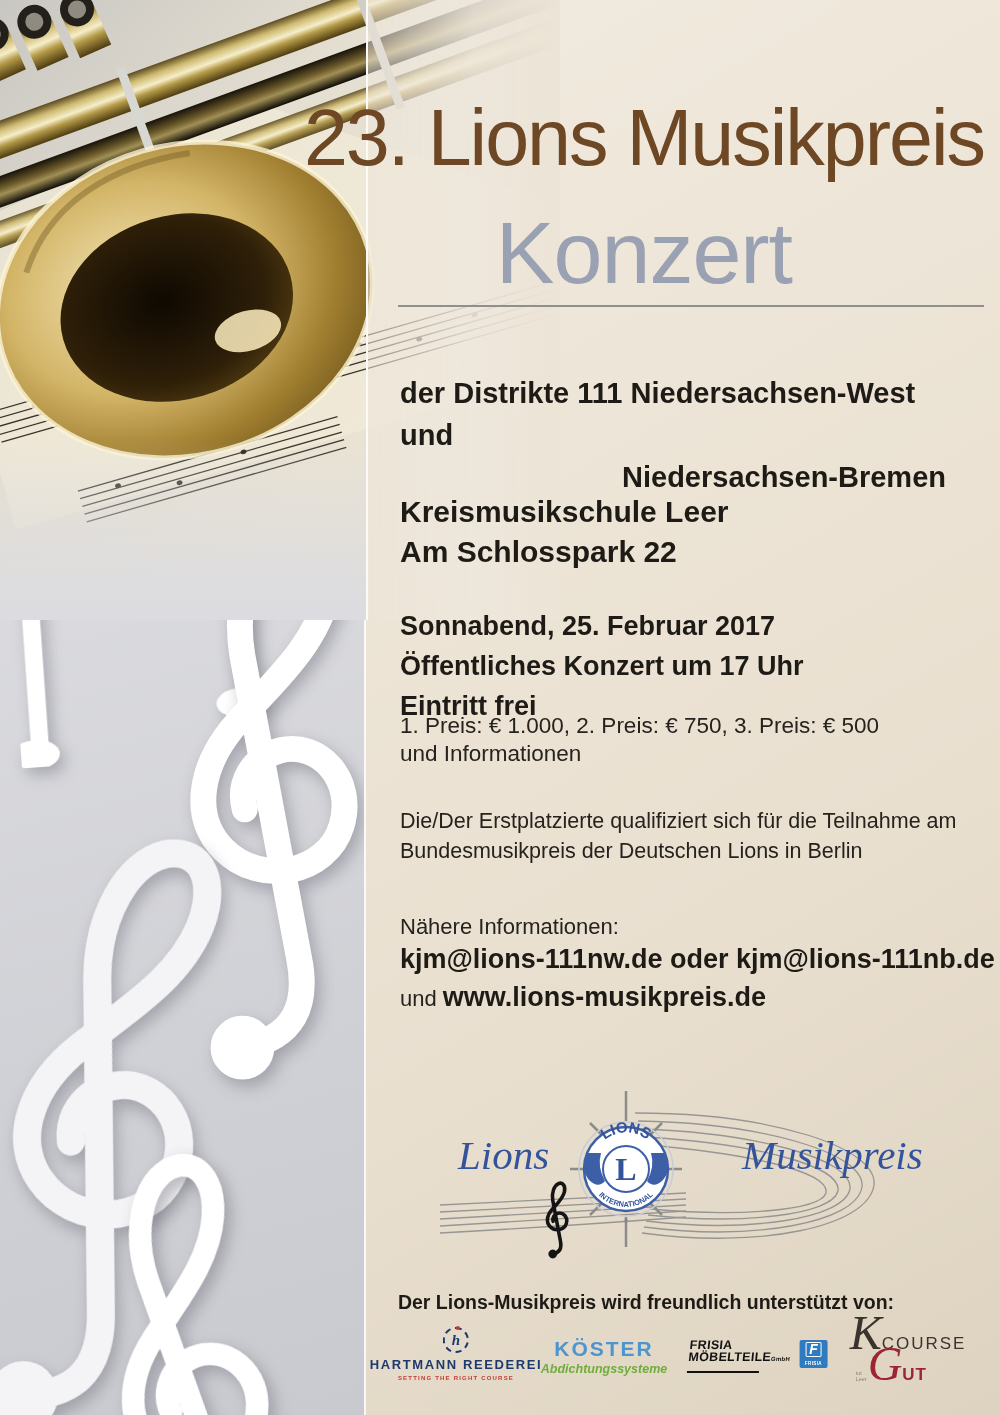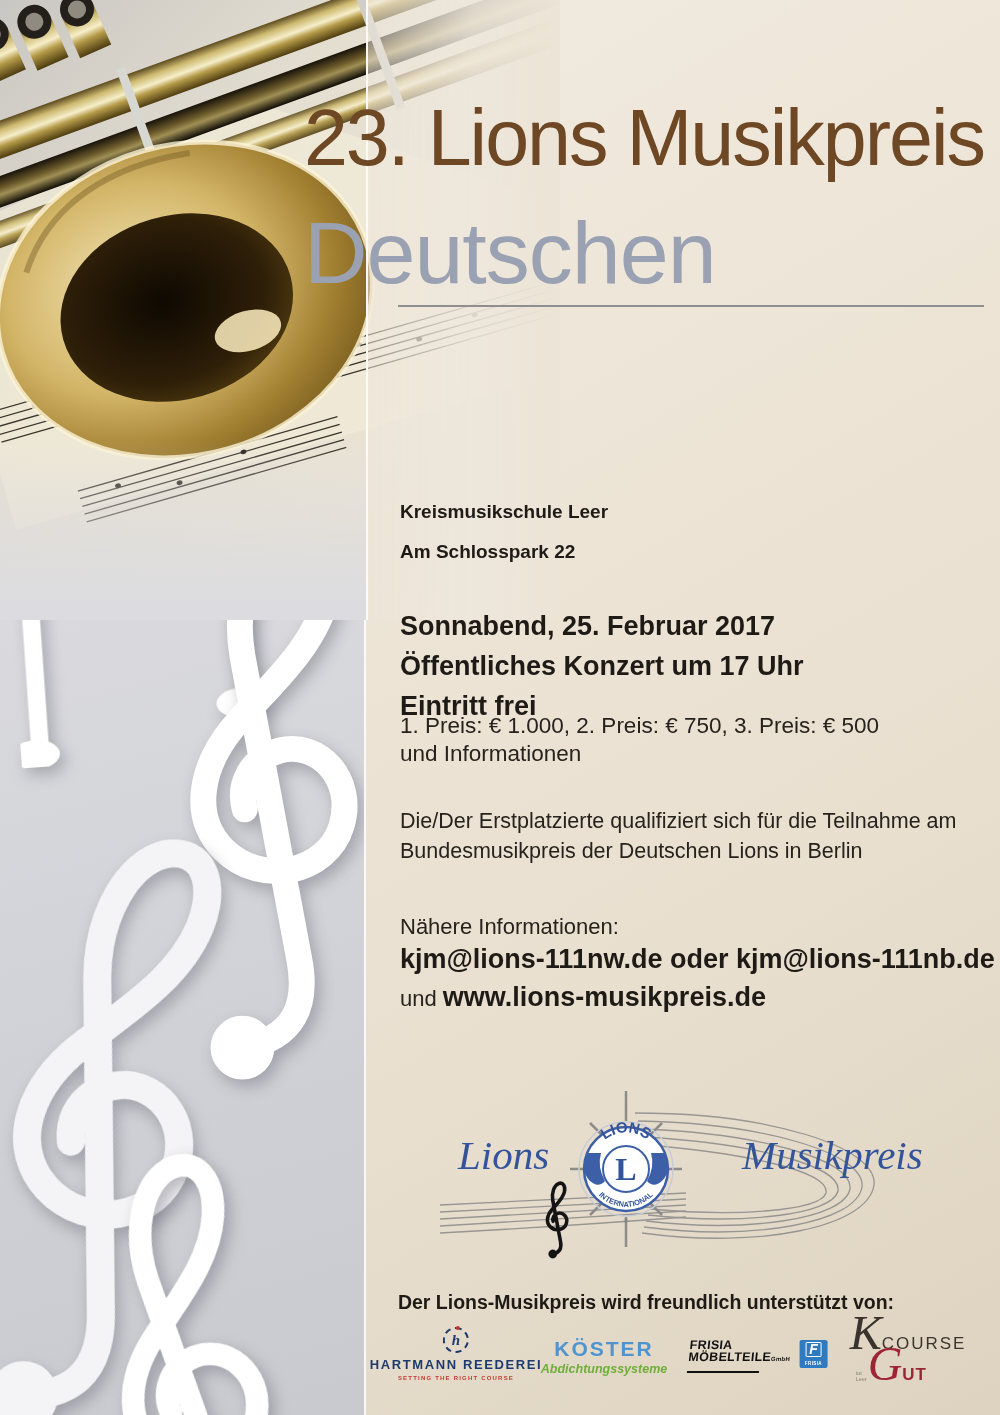--- a/index.html
+++ b/index.html
@@ -27,29 +27,29 @@
   }
   .photo-fade-bottom-left {
     position:absolute; left:0; top:440px; width:366px; height:180px;
     background:linear-gradient(rgba(219,219,223,0), #dcdce0 92%);
   }
   .photo-fade-bottom-right {
     position:absolute; left:366px; top:440px; width:194px; height:180px;
     background:linear-gradient(rgba(236,228,216,0), #ebe2d2 92%);
   }
   
-  .title-block { position:absolute; top:96px; right:16px; text-align:left; z-index:5; }
+  .title-block { position:absolute; top:96px; right:16px; text-align:center; z-index:5; }
   .title { font-size:79px; font-weight:400; letter-spacing:-2px; line-height:84px; color:#6E4724; }
   .subtitle { font-size:88px; font-weight:400; letter-spacing:-1px; line-height:90px; margin-top:28px; color:#9AA1B3; }
   .head-rule { position:absolute; left:398px; right:16px; top:305px; height:2px; background:#8f8f8f; z-index:5; }
   
   .txt { position:absolute; z-index:5; color:#1E1B17; }
   .districts { left:400px; top:372px; width:546px; font-size:29px; font-weight:700; line-height:42px; }
   .districts .l2 { text-align:right; }
-  .venue   { left:400px; top:492px; font-size:19px; font-weight:700; line-height:40px; }
+  .venue   { left:400px; top:492px; font-size:30px; font-weight:700; line-height:40px; }
   .event   { left:400px; top:606px; font-size:27px; font-weight:700; line-height:40px; }
   .prizes  { left:400px; top:712px; font-size:22.5px; line-height:28px; color:#26221d; }
   .qual    { left:400px; top:806px; font-size:21.5px; line-height:30px; color:#26221d; }
   .info-heading { left:400px; top:914px; font-size:22px; color:#26221d; }
   .emails  { left:400px; top:944px; font-size:27px; font-weight:700; }
   .webline { left:400px; top:982px; font-size:22px; color:#26221d; }
   .webline .site { font-size:27px; font-weight:700; color:#1E1B17; }
   
   .logo { position:absolute; left:430px; top:1085px; width:545px; height:185px; z-index:5; }
   .logo-arcs { position:absolute; left:0; top:0; width:545px; height:185px; }
@@ -260,24 +260,28 @@
         <path d="M40 230 C80 170 150 150 230 160" fill="none" stroke="#6b5520" stroke-width="6" opacity=".4"></path>
       </g>
     </svg>
     <div class="photo-fade-bottom-left"></div>
     <div class="photo-fade-bottom-right"></div>
     <div class="photo-fade-right"></div>
   </div>
 
   <div class="title-block">
     <div class="title">23. Lions Musikpreis</div>
-    <div class="subtitle">Deutschen</div>
+    <div class="subtitle">Konzert</div>
   </div>
   <div class="head-rule"></div>
 
+  <div class="txt districts">
+    <div class="l1">der Distrikte 111 Niedersachsen-West und</div>
+    <div class="l2">Niedersachsen-Bremen</div>
+  </div>
 
   <div class="txt venue">
     <div>Kreismusikschule Leer</div>
     <div>Am Schlosspark 22</div>
   </div>
 
   <div class="txt event">
     <div>Sonnabend, 25. Februar 2017</div>
     <div>Öffentliches Konzert um 17 Uhr</div>
     <div>Eintritt frei</div>

